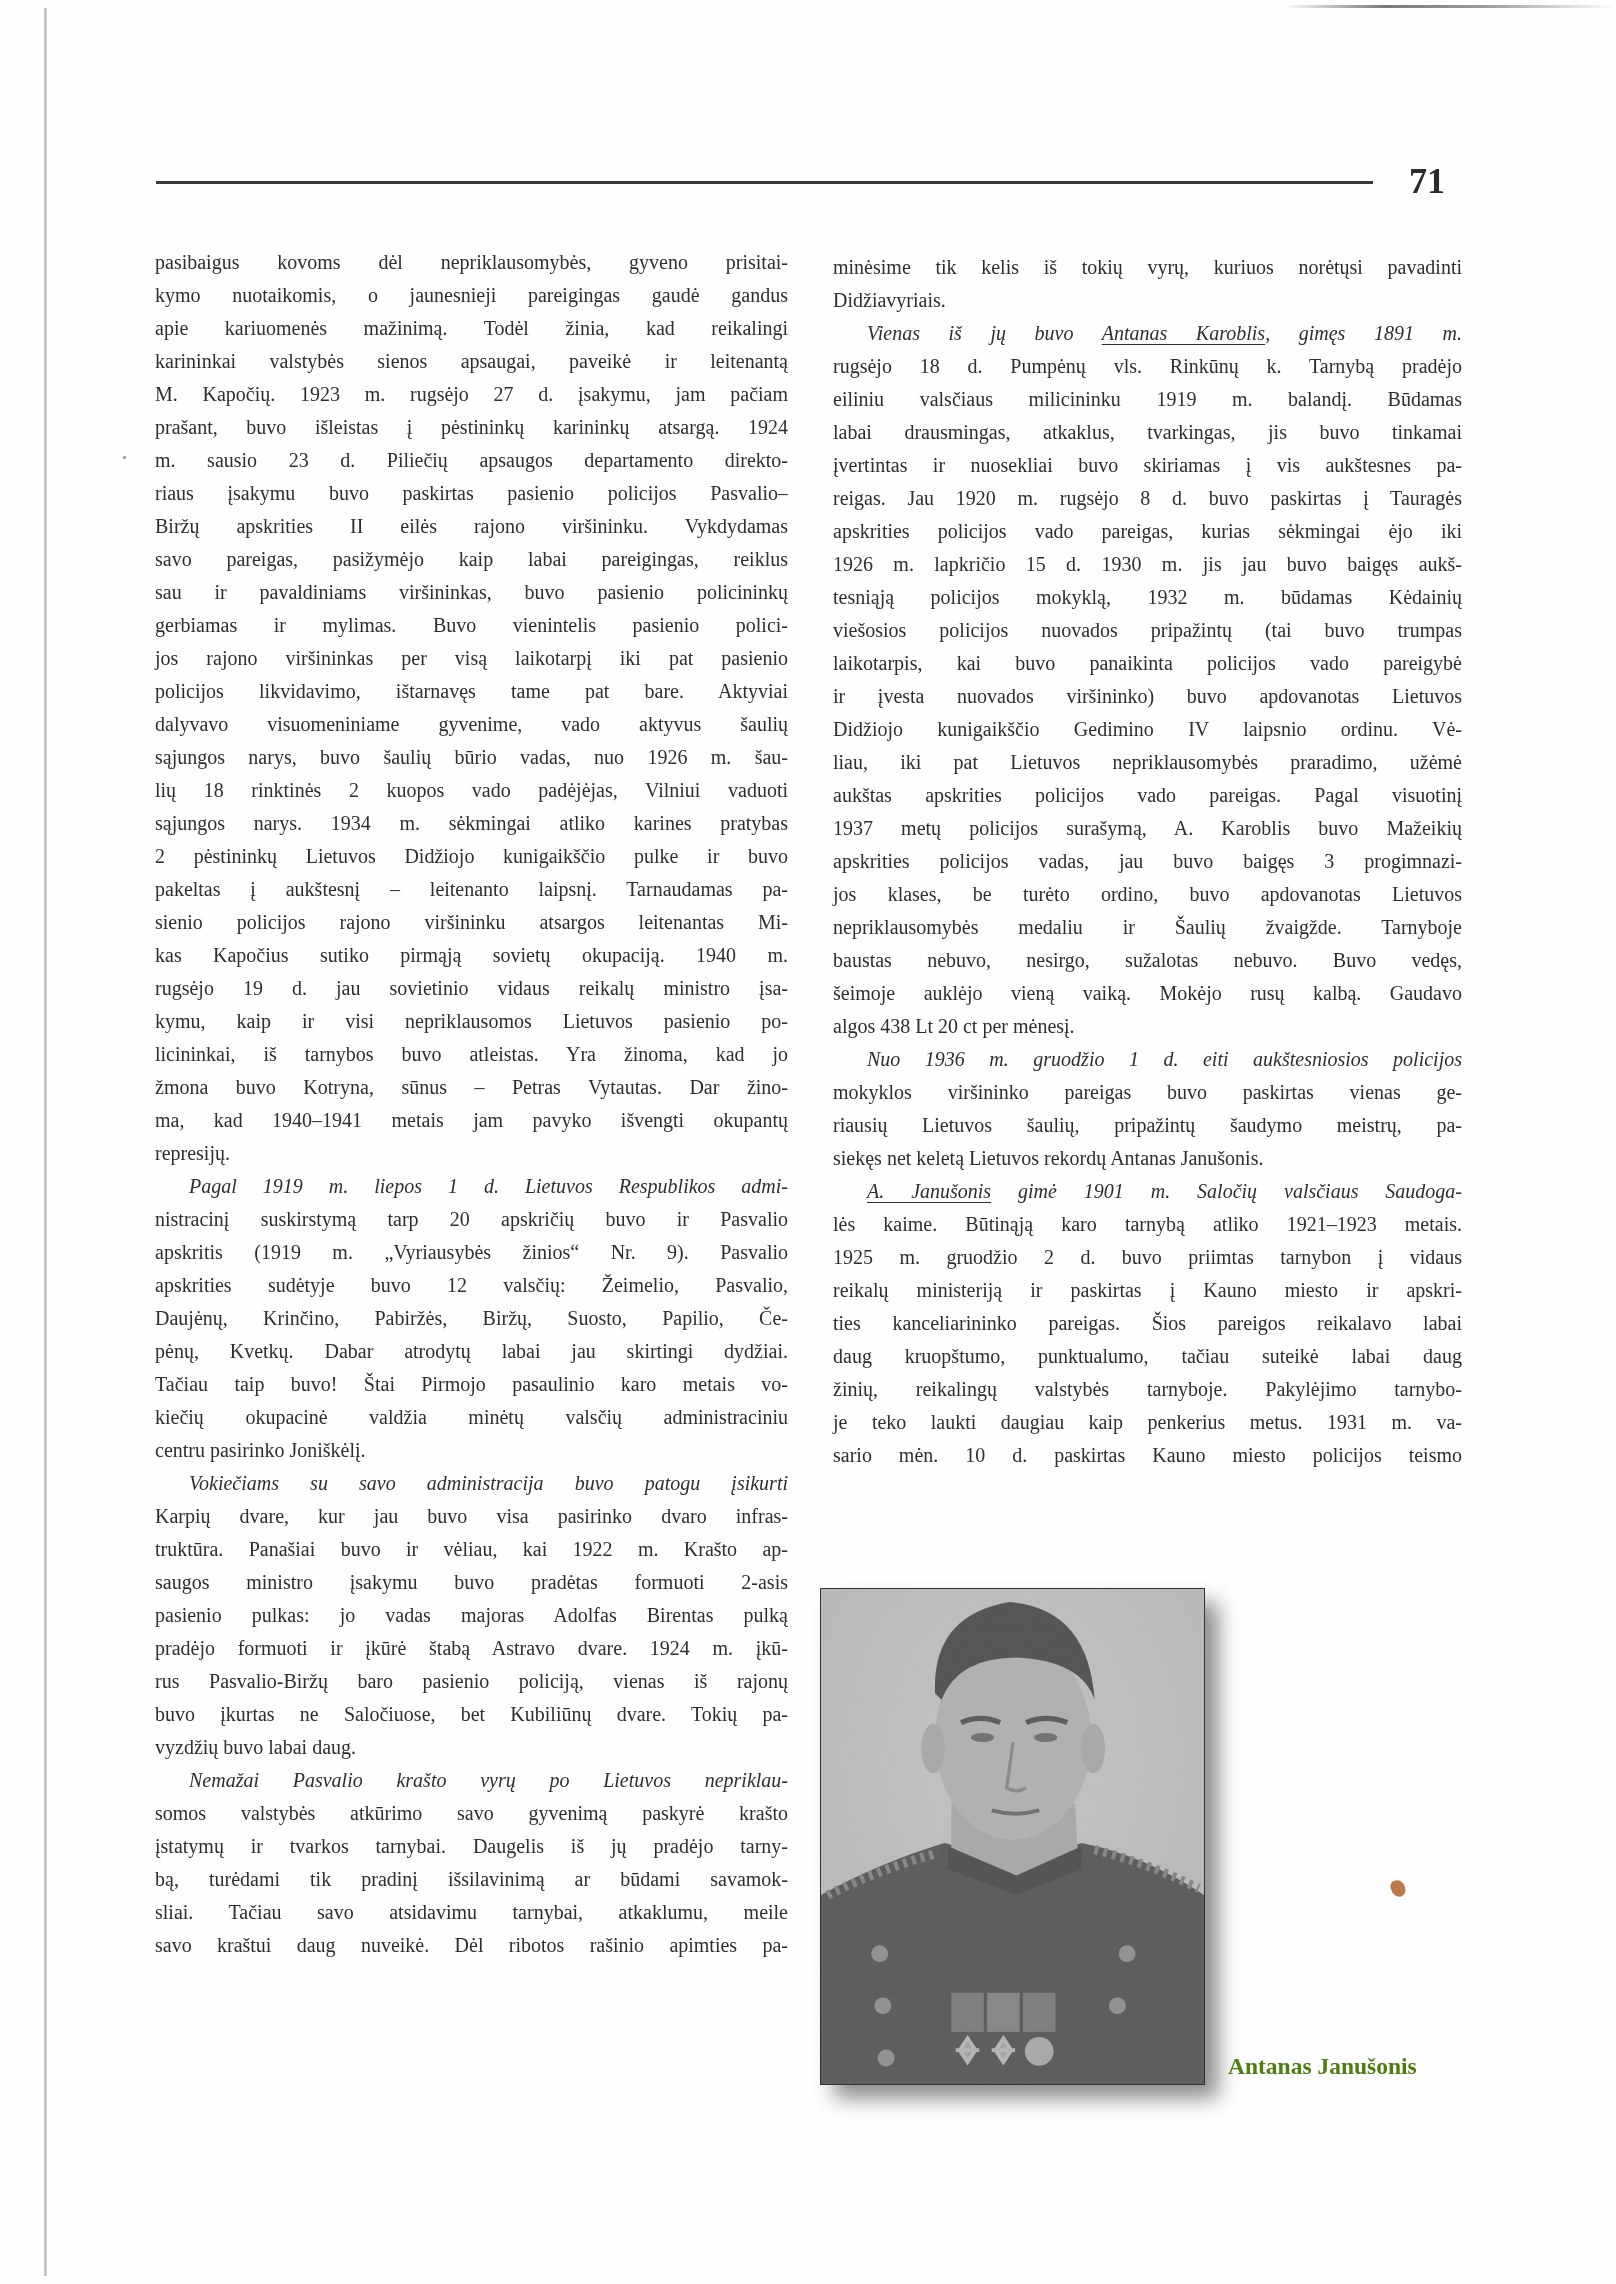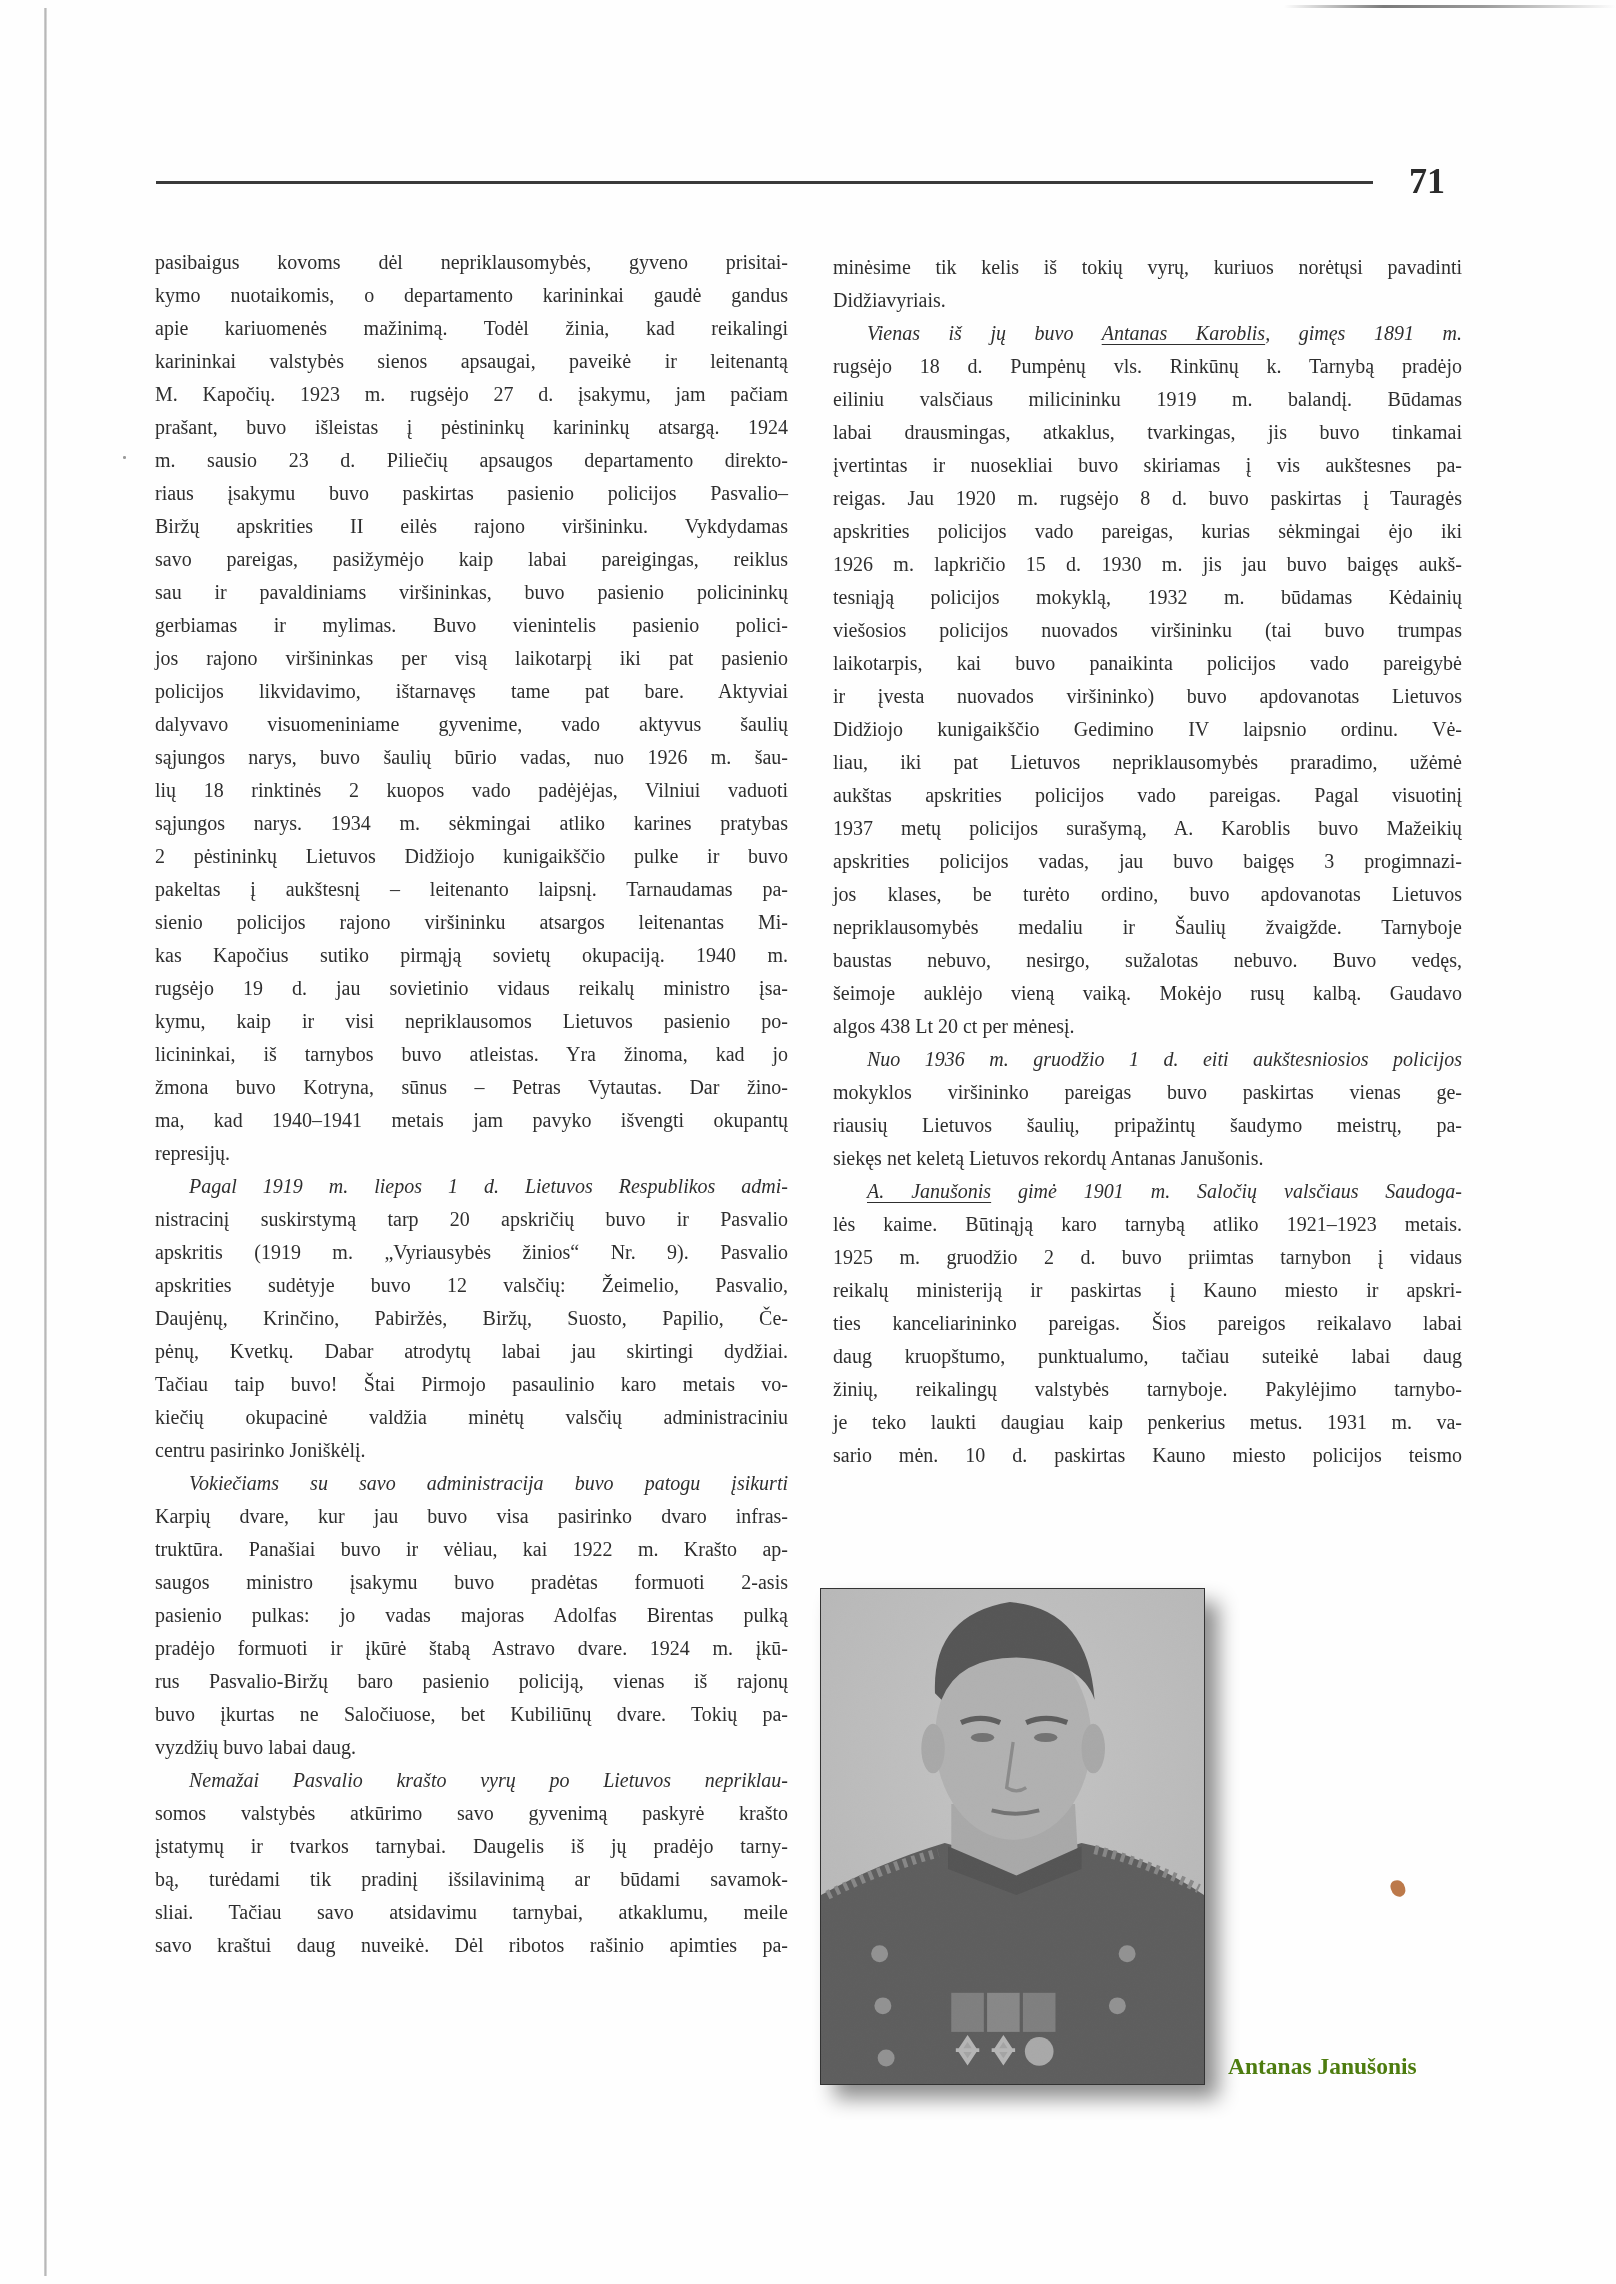--- a/index.html
+++ b/index.html
@@ -28,21 +28,21 @@
 <div class="page">
   <div class="scan-edge"></div>
   <div class="scan-top"></div>
   <div class="dot-mark"></div>
 
   <div class="header-rule"></div>
   <div class="page-number">71</div>
 
   <div class="col col-left" id="col-left">
       <span class="line">pasibaigus kovoms dėl nepriklausomybės, gyveno prisitai-</span>
-      <span class="line">kymo nuotaikomis, o departamento karininkai gaudė gandus</span>
+      <span class="line">kymo nuotaikomis, o jaunesnieji pareigingas gaudė gandus</span>
       <span class="line">apie kariuomenės mažinimą. Todėl žinia, kad reikalingi</span>
       <span class="line">karininkai valstybės sienos apsaugai, paveikė ir leitenantą</span>
       <span class="line">M. Kapočių. 1923 m. rugsėjo 27 d. įsakymu, jam pačiam</span>
       <span class="line">prašant, buvo išleistas į pėstininkų karininkų atsargą. 1924</span>
       <span class="line">m. sausio 23 d. Piliečių apsaugos departamento direkto-</span>
       <span class="line">riaus įsakymu buvo paskirtas pasienio policijos Pasvalio–</span>
       <span class="line">Biržų apskrities II eilės rajono viršininku. Vykdydamas</span>
       <span class="line">savo pareigas, pasižymėjo kaip labai pareigingas, reiklus</span>
       <span class="line">sau ir pavaldiniams viršininkas, buvo pasienio policininkų</span>
       <span class="line">gerbiamas ir mylimas. Buvo vienintelis pasienio polici-</span>
@@ -92,21 +92,21 @@
       <span class="line last">Didžiavyriais.</span>
       <span class="line indent">Vienas iš jų buvo <span class="u">Antanas Karoblis</span>, gimęs 1891 m.</span>
       <span class="line">rugsėjo 18 d. Pumpėnų vls. Rinkūnų k. Tarnybą pradėjo</span>
       <span class="line">eiliniu valsčiaus milicininku 1919 m. balandį. Būdamas</span>
       <span class="line">labai drausmingas, atkaklus, tvarkingas, jis buvo tinkamai</span>
       <span class="line">įvertintas ir nuosekliai buvo skiriamas į vis aukštesnes pa-</span>
       <span class="line">reigas. Jau 1920 m. rugsėjo 8 d. buvo paskirtas į Tauragės</span>
       <span class="line">apskrities policijos vado pareigas, kurias sėkmingai ėjo iki</span>
       <span class="line">1926 m. lapkričio 15 d. 1930 m. jis jau buvo baigęs aukš-</span>
       <span class="line">tesniąją policijos mokyklą, 1932 m. būdamas Kėdainių</span>
-      <span class="line">viešosios policijos nuovados viršininku (tai buvo trumpas</span>
+      <span class="line">viešosios policijos nuovados pripažintų (tai buvo trumpas</span>
       <span class="line">laikotarpis, kai buvo panaikinta policijos vado pareigybė</span>
       <span class="line">ir įvesta nuovados viršininko) buvo apdovanotas Lietuvos</span>
       <span class="line">Didžiojo kunigaikščio Gedimino IV laipsnio ordinu. Vė-</span>
       <span class="line">liau, iki pat Lietuvos nepriklausomybės praradimo, užėmė</span>
       <span class="line">aukštas apskrities policijos vado pareigas. Pagal visuotinį</span>
       <span class="line">1937 metų policijos surašymą, A. Karoblis buvo Mažeikių</span>
       <span class="line">apskrities policijos vadas, jau buvo baigęs 3 progimnazi-</span>
       <span class="line">jos klases, be turėto ordino, buvo apdovanotas Lietuvos</span>
       <span class="line">nepriklausomybės medaliu ir Šaulių žvaigžde. Tarnyboje</span>
       <span class="line">baustas nebuvo, nesirgo, sužalotas nebuvo. Buvo vedęs,</span>

